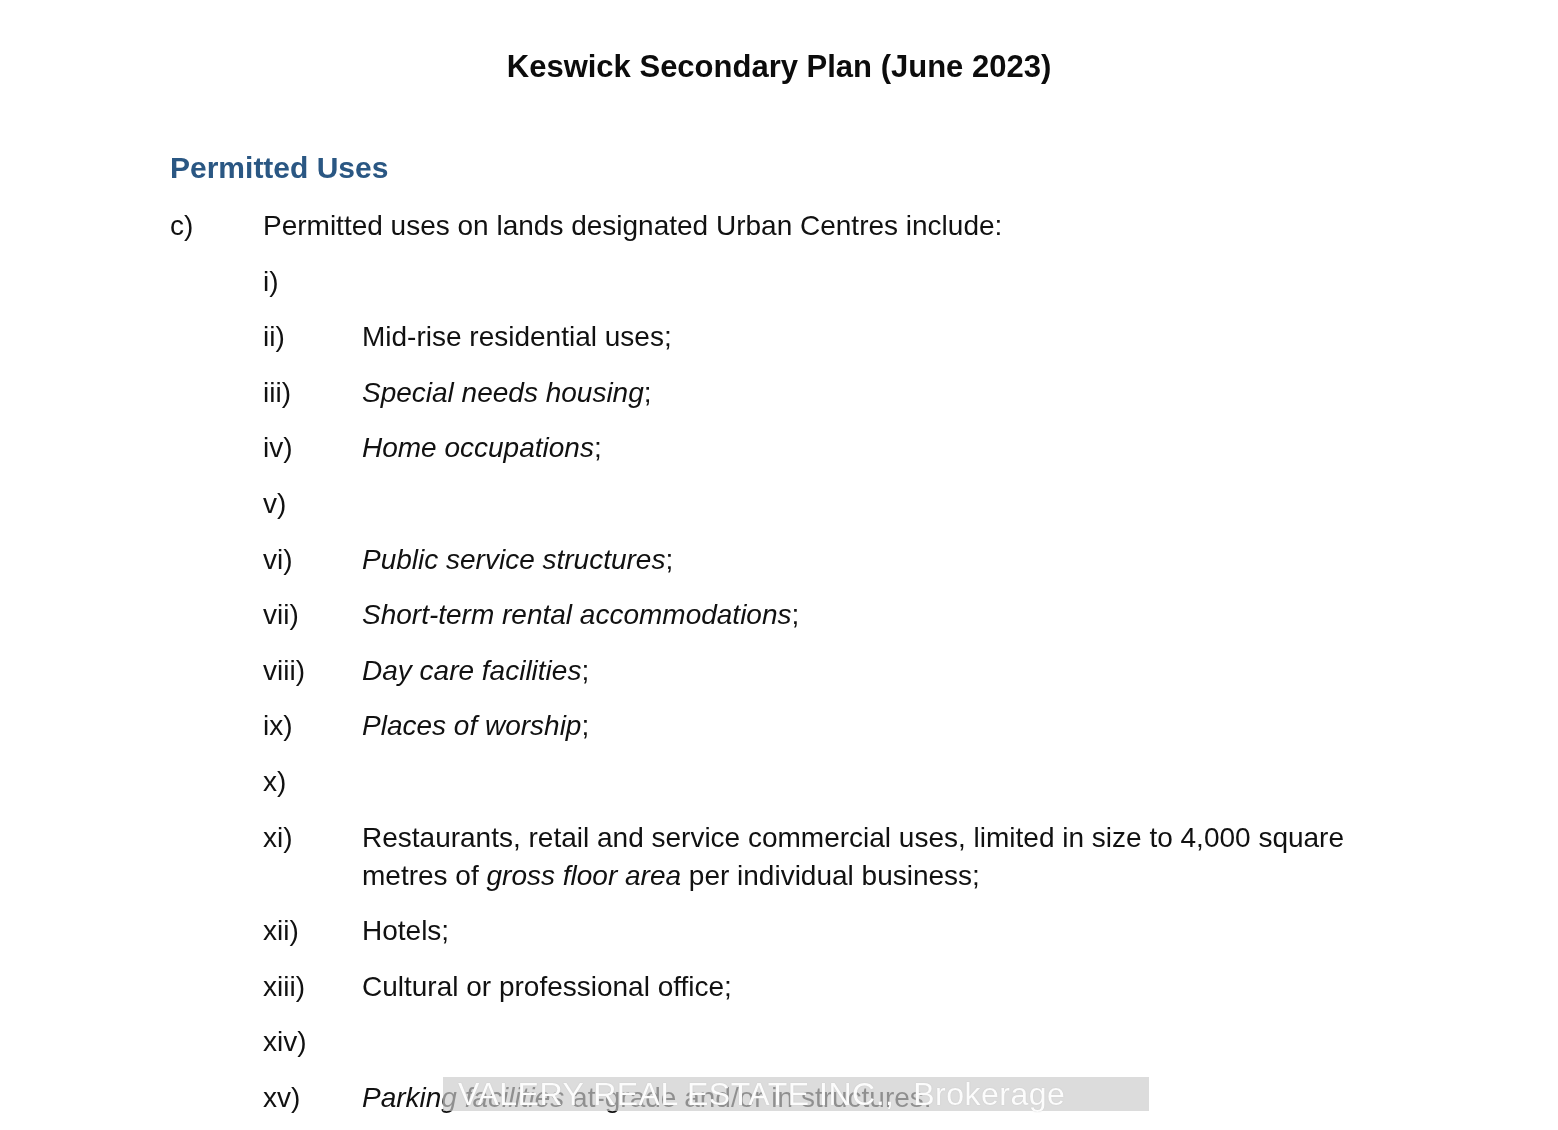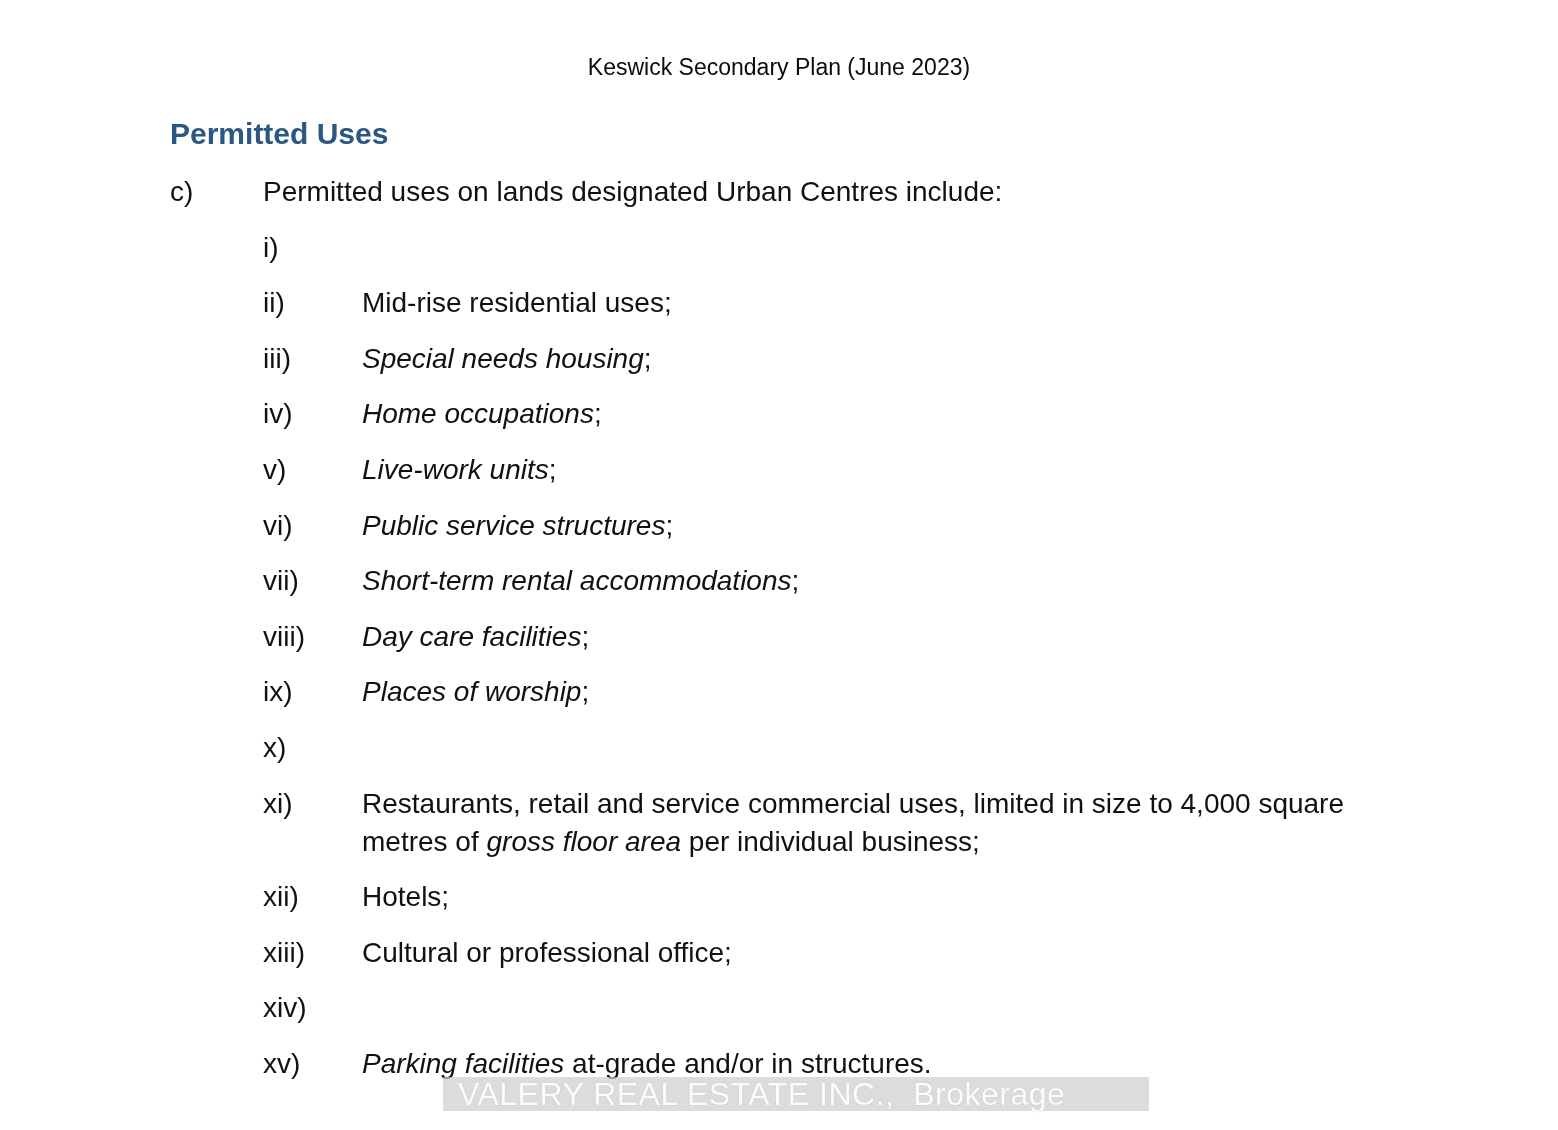--- a/index.html
+++ b/index.html
@@ -15,27 +15,27 @@
     height: 1130px;
     background: #ffffff;
     overflow: hidden;
     font-family: "Liberation Sans", sans-serif;
     color: var(--text-color);
   }
   .doc-title {
     margin: 0;
     padding-top: 48px;
     text-align: center;
-    font-size: 23px;
-    font-weight: 400;
+    font-size: 31px;
+    font-weight: 700;
     line-height: 38px;
     color: #0c0c0c;
   }
   .section-heading {
-    margin: 30px 0 0 170px;
+    margin: 64px 0 0 170px;
     font-size: 30px;
     font-weight: 700;
     line-height: 36px;
     color: var(--heading-color);
   }
   .clause {
     display: flex;
     margin: 21px 0 0 170px;
     font-size: 28px;
     line-height: 38px;
@@ -93,21 +93,20 @@
       <div class="list-item">
         <span class="numeral">iii)</span>
         <span class="item-text"><span class="it">Special needs housing</span><span>;</span></span>
       </div>
       <div class="list-item">
         <span class="numeral">iv)</span>
         <span class="item-text"><span class="it">Home occupations</span><span>;</span></span>
       </div>
       <div class="list-item">
         <span class="numeral">v)</span>
-        <span class="item-text"><span class="it">Live-work units</span><span>;</span></span>
       </div>
       <div class="list-item">
         <span class="numeral">vi)</span>
         <span class="item-text"><span class="it">Public service structures</span><span>;</span></span>
       </div>
       <div class="list-item">
         <span class="numeral">vii)</span>
         <span class="item-text"><span class="it">Short-term rental accommodations</span><span>;</span></span>
       </div>
       <div class="list-item">

